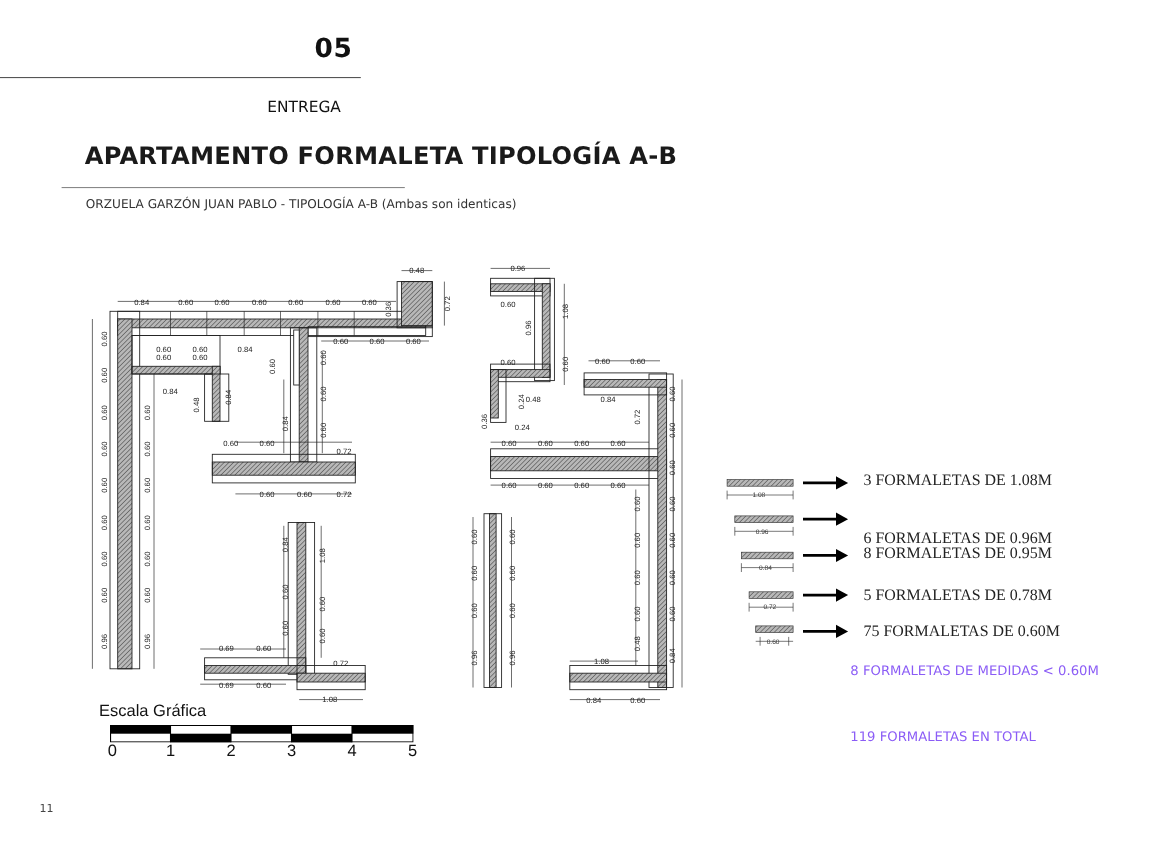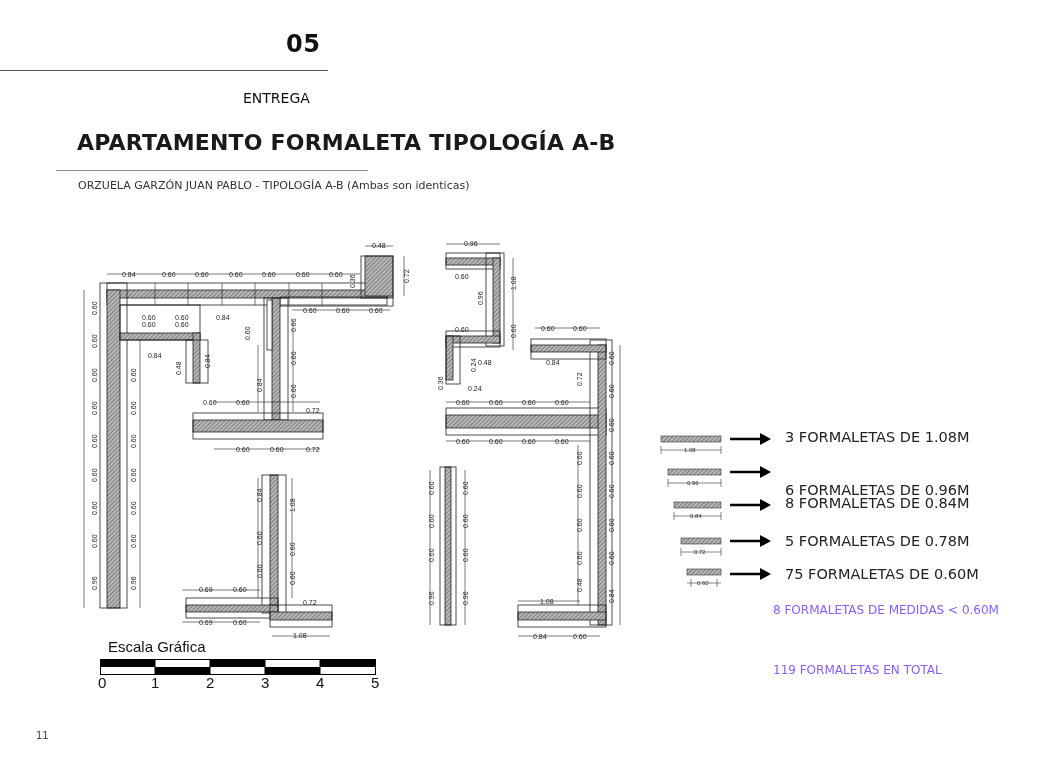--- a/index.html
+++ b/index.html
@@ -6,24 +6,24 @@
   body{width:1056px;height:766px;position:relative;overflow:hidden;font-family:"DejaVu Sans",sans-serif;color:#111;}
   .abs{position:absolute;}
   .sec-num{left:286px;top:30px;font-size:24px;font-weight:bold;letter-spacing:0.5px;}
   .top-rule{left:0;top:70px;width:328px;height:1px;background:#555;}
   .sec-label{left:243px;top:90px;font-size:14px;}
   .title{left:77px;top:130px;font-size:22px;font-weight:bold;letter-spacing:0.2px;color:#1a1a1a;}
   .title-rule{left:56px;top:170px;width:312px;height:1px;background:#888;}
   .subtitle{left:78px;top:179px;font-size:11px;color:#333;}
   .page-num{left:36px;top:730px;font-size:10px;color:#444;}
   svg text{font-family:"Liberation Sans",sans-serif;}
-  .legend-text{position:absolute;font-size:14.5px;color:#222;left:785px;}
+  .legend-text{position:absolute;font-size:14.5px;color:#222;left:785px;font-family:Liberation Serif, serif;}
   .legend-arrow{position:absolute;left:730px;width:42px;height:14px;}
   .summary{position:absolute;left:773px;font-size:12px;color:#8b5cf6;line-height:20px;}
-  .scale-title{position:absolute;left:108px;top:638px;font-size:15px;font-family:"Liberation Sans",sans-serif;}
+  .scale-title{position:absolute;left:90px;top:638px;font-size:15px;font-family:"Liberation Sans",sans-serif;}
   .scale-bar{position:absolute;left:100px;top:659px;width:276px;height:16px;}
   .scale-nums{position:absolute;left:94px;top:674px;width:300px;height:20px;font-family:"Liberation Sans",sans-serif;font-size:15px;}
   .scale-nums span{position:absolute;}
 </style>
 </head>
 <body>
 
 <div class="abs sec-num">05</div>
 <div class="abs top-rule"></div>
 <div class="abs sec-label">ENTREGA</div>
@@ -326,20 +326,20 @@
     <line x1="0" y1="7" x2="34" y2="7" stroke="#000" stroke-width="2.5"></line>
     <path d="M30 1 L41 7 L30 13 Z" fill="#000"></path>
   </svg>
 <svg class="legend-arrow" style="top:567px" viewBox="0 0 42 14">
     <line x1="0" y1="7" x2="34" y2="7" stroke="#000" stroke-width="2.5"></line>
     <path d="M30 1 L41 7 L30 13 Z" fill="#000"></path>
   </svg>
 
 <div class="legend-text" style="top:429px">3 FORMALETAS DE 1.08M</div>
 <div class="legend-text" style="top:482px">6 FORMALETAS DE 0.96M</div>
-<div class="legend-text" style="top:495px">8 FORMALETAS DE 0.84M</div>
+<div class="legend-text" style="top:495px">8 FORMALETAS DE 0.95M</div>
 <div class="legend-text" style="top:533px">5 FORMALETAS DE 0.78M</div>
 <div class="legend-text" style="top:566px">75 FORMALETAS DE 0.60M</div>
 
 <div class="summary" style="top:600px;width:240px">8 FORMALETAS DE MEDIDAS &lt; 0.60M</div>
 <div class="summary" style="top:660px">119 FORMALETAS EN TOTAL</div>
 
 <div class="abs page-num">11</div>
 
 </body></html>

